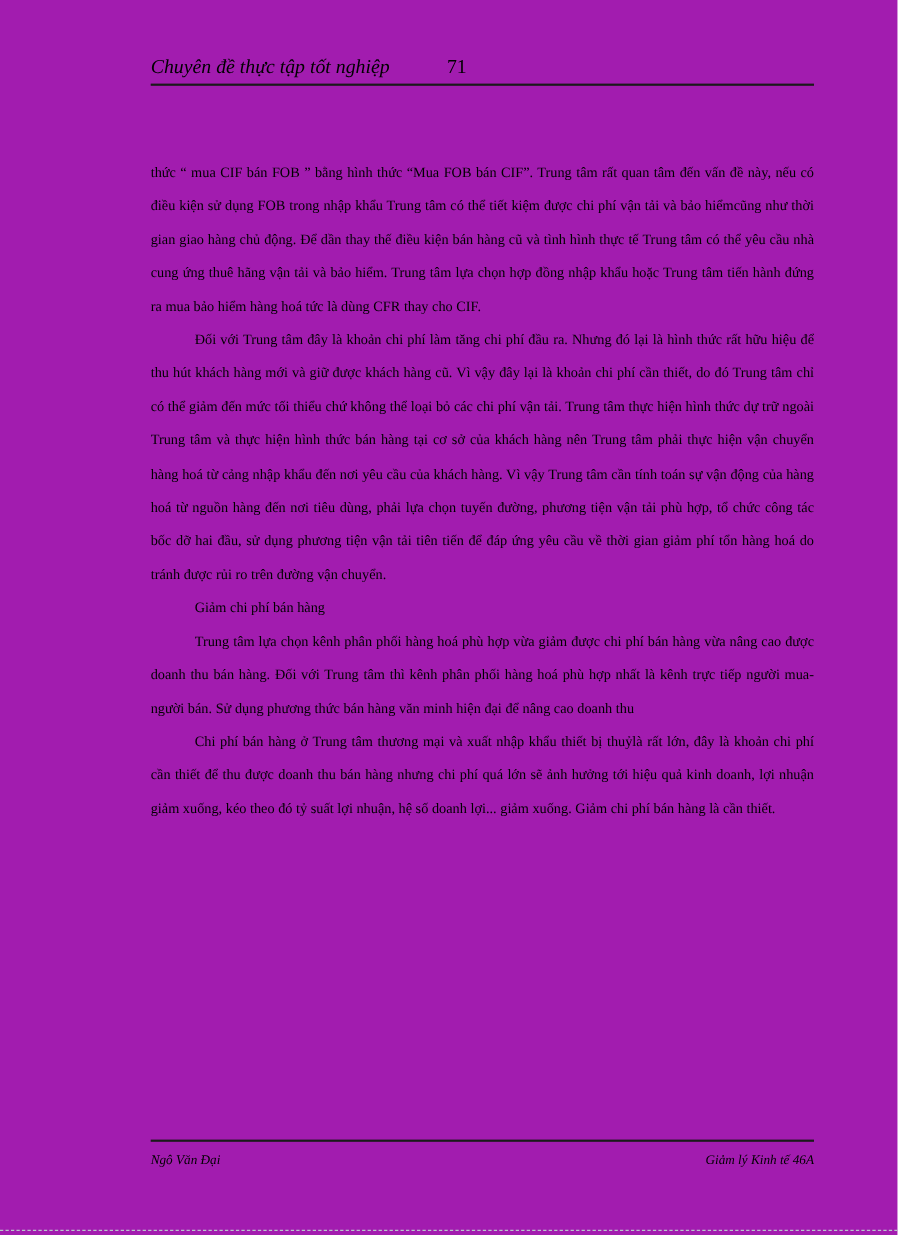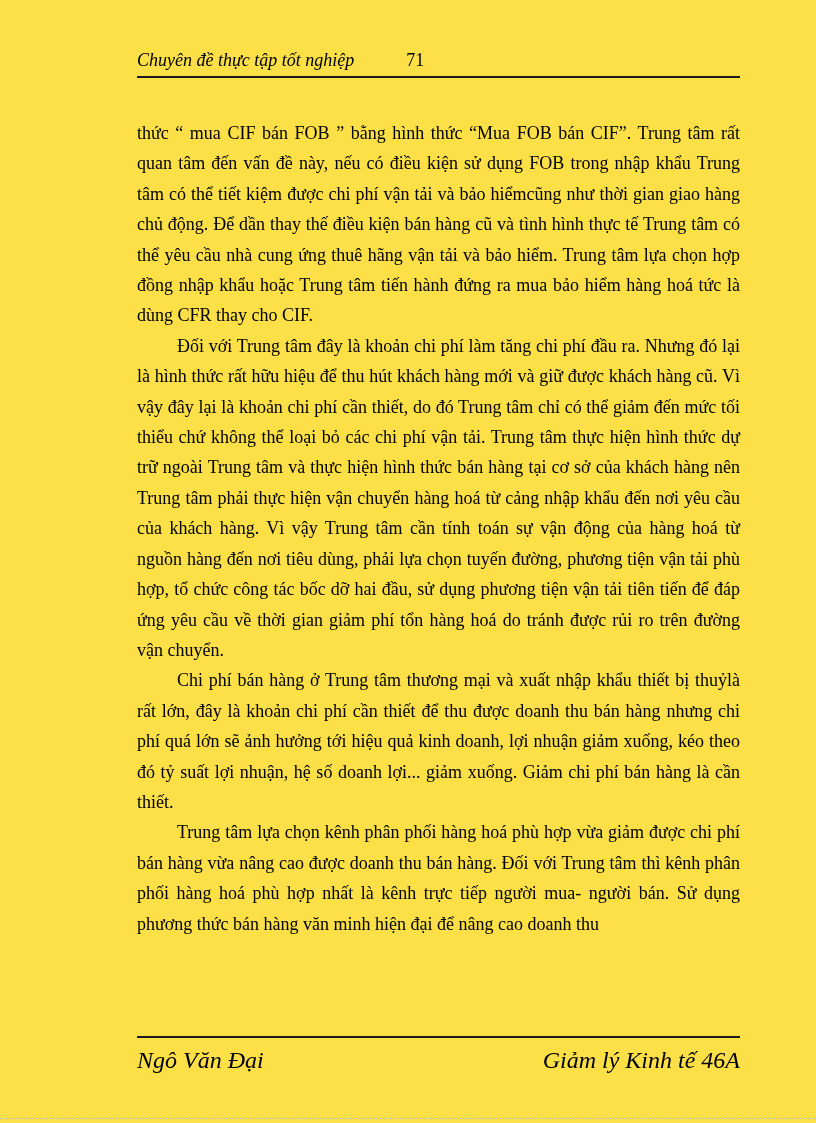--- a/index.html
+++ b/index.html
@@ -4,21 +4,21 @@
 <style>
   html, body {
     margin: 0;
     padding: 0;
     background: #ffffff;
   }
   .page {
     position: relative;
     width: 816px;
     height: 1123px;
-    background: #fde047;
+    background: #a21caf;
     overflow: hidden;
     font-family: "Liberation Serif", "DejaVu Serif", serif;
     color: #000000;
   }
   .page-header {
     position: absolute;
     top: 50px;
     left: 137px;
     right: 76px;
     border-bottom: 2px solid #1a1a1a;
@@ -29,44 +29,44 @@
     font-style: italic;
     display: inline-block;
   }
   .header-page-number {
     display: inline-block;
     margin-left: 52px;
     font-style: normal;
   }
   .document-body {
     position: absolute;
-    top: 118px;
+    top: 142px;
     left: 137px;
     right: 76px;
-    font-size: 18px;
+    font-size: 13px;
     line-height: 30.4px;
     text-align: justify;
   }
   .document-body p {
     margin: 0;
     text-indent: 40px;
   }
   .document-body p.no-indent {
     text-indent: 0;
   }
   .page-footer {
     position: absolute;
     top: 1036px;
     left: 137px;
     right: 76px;
     border-top: 2px solid #1a1a1a;
     padding-top: 9px;
     display: flex;
     justify-content: space-between;
-    font-size: 24px;
+    font-size: 12px;
     font-style: italic;
   }
   .page-edge {
     position: absolute;
     left: 0;
     right: 0;
     bottom: 4px;
     border-bottom: 1px dashed #b9c4cc;
   }
 </style>
@@ -75,22 +75,23 @@
 
 <div class="page">
 
   <div class="page-header">
     <span class="header-title">Chuyên đề thực tập tốt nghiệp</span><span class="header-page-number">71</span>
   </div>
 
   <div class="document-body">
     <p class="no-indent">thức  “ mua CIF bán FOB ” bằng hình thức “Mua FOB bán CIF”. Trung tâm rất quan tâm đến vấn đề này, nếu có điều kiện sử dụng FOB trong nhập khẩu Trung tâm có thể tiết kiệm được chi phí vận tải và bảo hiểmcũng như thời gian giao hàng chủ động. Để dần thay thế điều kiện bán hàng cũ và tình hình thực tế Trung tâm có thể yêu cầu nhà cung ứng thuê hãng vận tải và bảo hiểm. Trung tâm lựa chọn hợp đồng nhập khẩu hoặc Trung tâm tiến hành đứng ra mua bảo hiểm hàng hoá tức là dùng CFR thay cho CIF.</p>
     <p>Đối với Trung tâm đây là khoản chi phí làm tăng chi phí đầu ra. Nhưng đó lại là hình thức rất hữu hiệu để thu hút khách hàng mới và giữ được khách hàng cũ. Vì vậy đây lại là khoản chi phí cần thiết, do đó Trung tâm chỉ có thể giảm đến mức tối thiểu chứ không thể loại bỏ các chi phí vận tải. Trung tâm thực hiện hình thức dự trữ ngoài Trung tâm và thực hiện hình thức bán hàng tại cơ sở của khách hàng nên Trung tâm phải thực hiện vận chuyển hàng hoá từ cảng nhập khẩu đến nơi yêu cầu của khách hàng. Vì vậy Trung tâm cần tính toán sự vận động của hàng hoá từ nguồn hàng đến nơi tiêu dùng, phải lựa chọn tuyến đường, phương tiện vận tải phù hợp, tổ chức công tác bốc dỡ hai đầu, sử dụng phương tiện vận tải tiên tiến để đáp ứng yêu cầu về thời gian giảm phí tổn hàng hoá do tránh được rủi ro trên đường vận chuyển.</p>
+    <p>Giảm chi phí bán hàng</p>
+    <p>Trung tâm lựa chọn kênh phân phối hàng hoá phù hợp vừa giảm được chi phí bán hàng vừa nâng cao được doanh thu bán hàng. Đối với Trung tâm thì kênh phân phối hàng hoá phù hợp nhất là kênh trực tiếp người mua- người bán. Sử dụng phương thức bán hàng văn minh hiện đại để nâng cao doanh thu</p>
     <p>Chi phí bán hàng ở Trung tâm thương mại và xuất nhập khẩu thiết bị thuỷlà rất lớn, đây là khoản chi phí cần thiết để thu được doanh thu bán hàng nhưng chi phí quá lớn sẽ ảnh hưởng tới hiệu quả kinh doanh, lợi nhuận giảm xuống, kéo theo đó tỷ suất lợi nhuận, hệ số doanh lợi... giảm xuống. Giảm chi phí bán hàng là cần thiết.</p>
-    <p>Trung tâm lựa chọn kênh phân phối hàng hoá phù hợp vừa giảm được chi phí bán hàng vừa nâng cao được doanh thu bán hàng. Đối với Trung tâm thì kênh phân phối hàng hoá phù hợp nhất là kênh trực tiếp người mua- người bán. Sử dụng phương thức bán hàng văn minh hiện đại để nâng cao doanh thu</p>
   </div>
 
   <div class="page-footer">
     <span>Ngô Văn Đại</span>
     <span>Giảm lý Kinh tế 46A</span>
   </div>
 
   <div class="page-edge"></div>
 
 </div>

